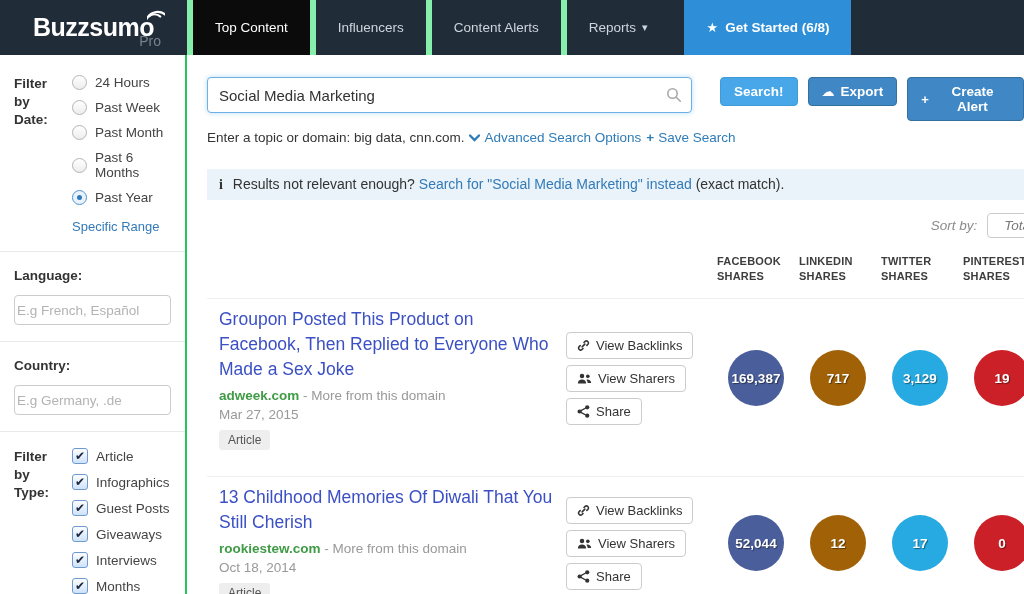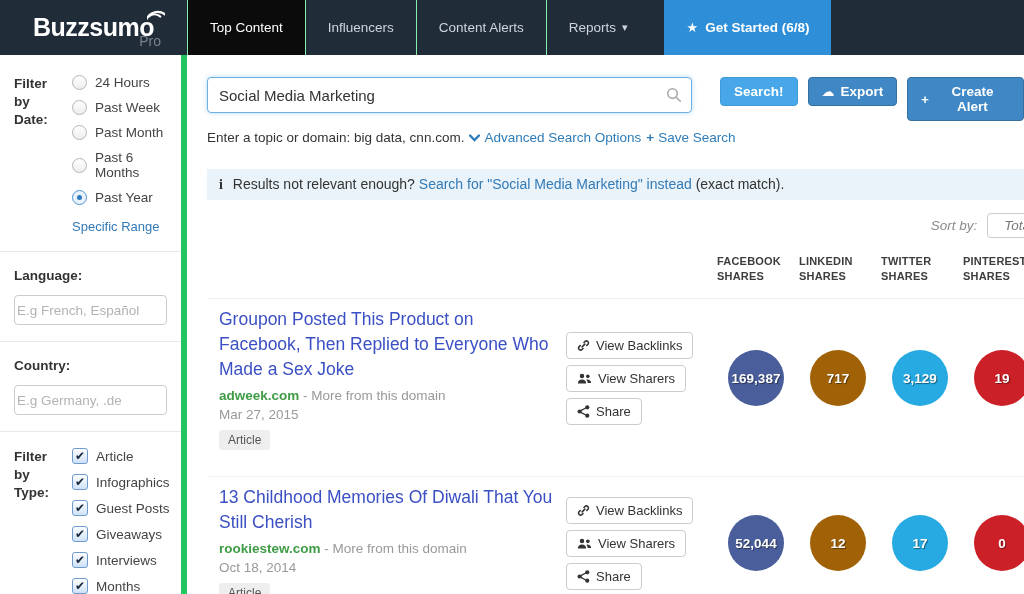--- a/index.html
+++ b/index.html
@@ -7,29 +7,29 @@
     font-family:"Liberation Sans","DejaVu Sans",sans-serif; color:#333; }
 
   
   .navbar { height:55px; background:#212c39; display:flex; align-items:stretch; }
   .brand { width:187px; display:flex; align-items:center; justify-content:center; position:relative; cursor:pointer; }
   .brand-text { color:#fff; font-size:25px; font-weight:bold; letter-spacing:-0.5px; }
   .brand-waves { position:absolute; top:9px; right:22px; }
   .brand-sub { position:absolute; right:26px; bottom:6px; color:#77828e; font-size:14px; }
   .nav-items { display:flex; align-items:stretch; }
   .nav-item { display:flex; align-items:center; padding:0 22px; color:#cdd5dd; font-size:13.5px;
-    border-left:1px solid #86efac; cursor:pointer; white-space:nowrap; }
+    border-left:6px solid #86efac; cursor:pointer; white-space:nowrap; }
   .nav-item.active { background:#0b0b0b; color:#fff; }
   .nav-item.highlight { background:#2e8fd8; color:#fff; margin-left:15px; border-left:none; font-weight:bold; }
   .nav-caret { margin-left:6px; font-size:11px; }
   .nav-star { margin-right:7px; font-size:13px; }
 
   
   .layout { display:flex; height:539px; }
-  .sidebar { width:187px; border-right:6px solid #22c55e; background:#fff; padding-top:20px; }
+  .sidebar { width:187px; border-right:2px solid #22c55e; background:#fff; padding-top:20px; }
   .main { flex:1; overflow:hidden; padding-left:20px; }
 
   
   .f-section { padding:0 14px 16px 14px; border-bottom:1px solid #e9e9e9; margin-bottom:16px; }
   .f-split { display:flex; }
   .f-label { font-weight:bold; font-size:13.5px; color:#333; line-height:18px; width:50px; flex:0 0 50px; }
   .f-label-block { font-weight:bold; font-size:13.5px; color:#333; margin-bottom:12px; }
   .f-options { flex:1; padding-left:8px; }
   .opt-row { display:flex; align-items:center; margin-bottom:10px; cursor:pointer; }
   .opt-text { font-size:13.5px; color:#444; margin-left:8px; }

